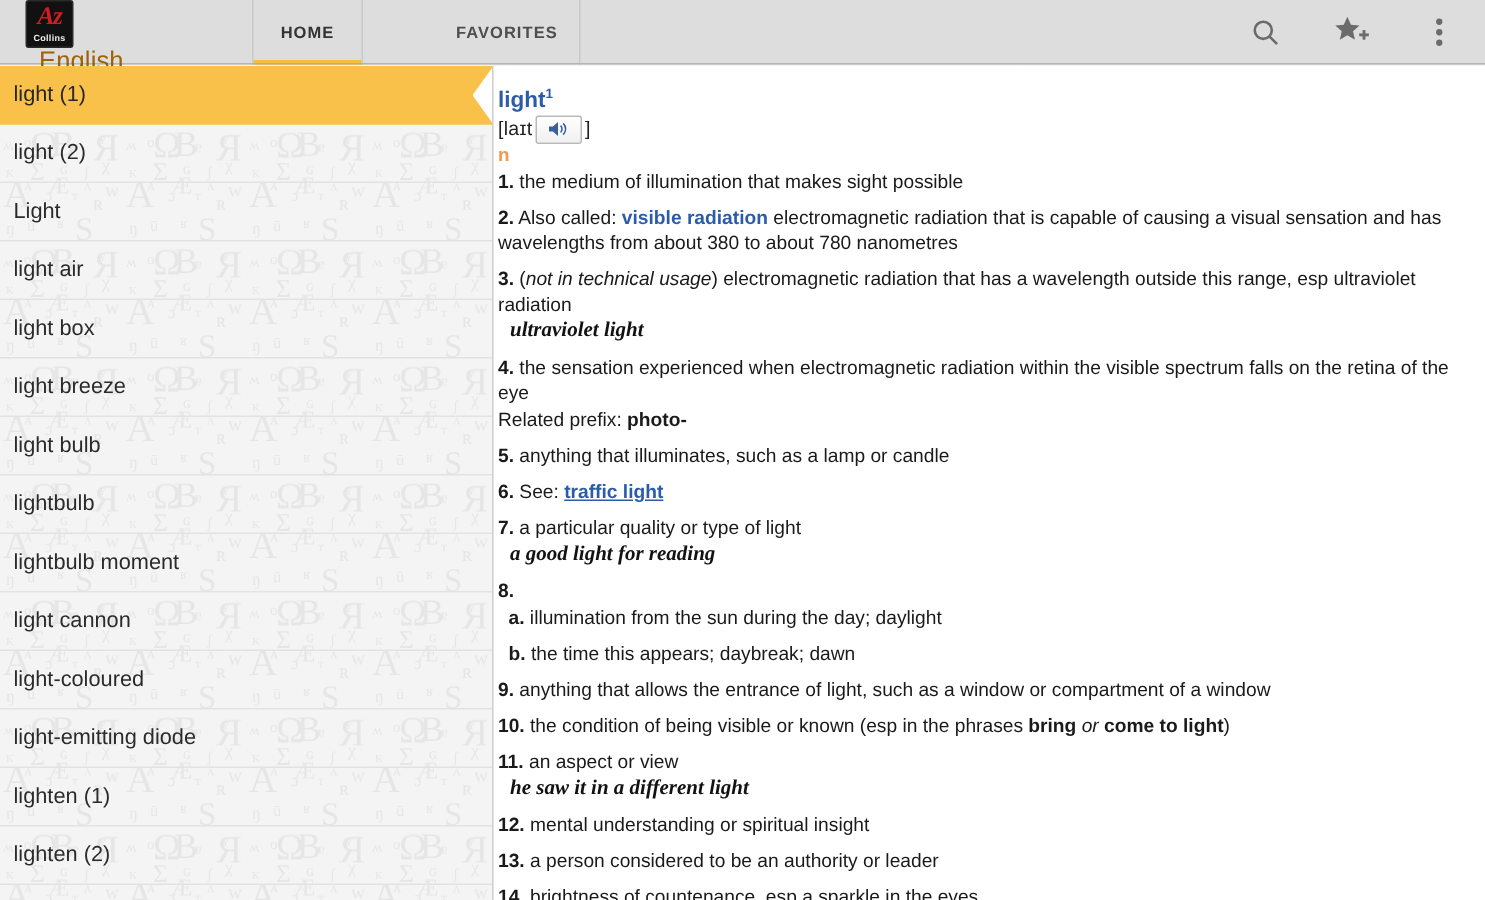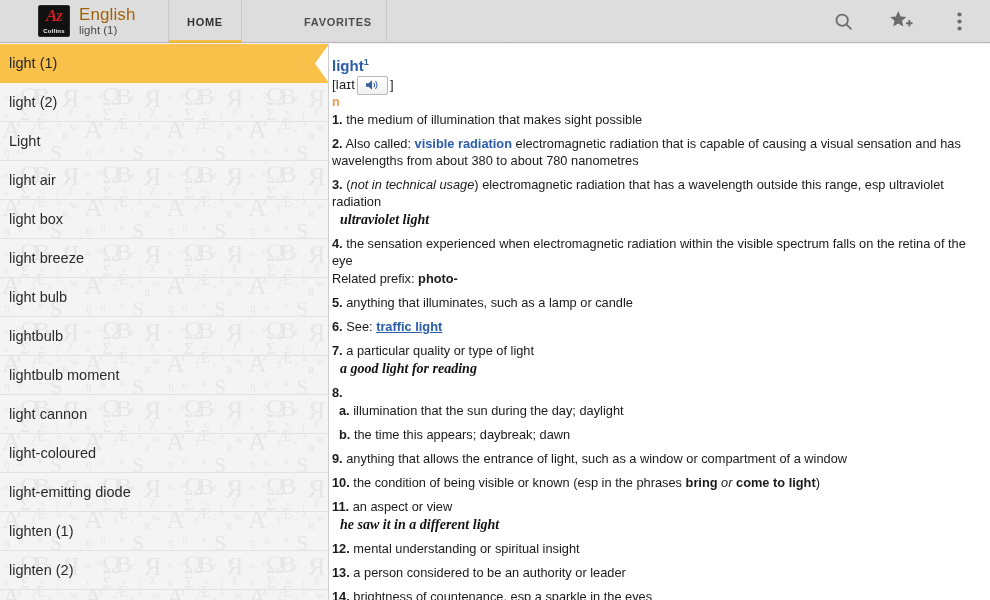--- a/index.html
+++ b/index.html
@@ -36,24 +36,24 @@
     content: "";
     position: absolute;
     left: 0; right: 0; bottom: -3px;
     height: 3px;
     background: linear-gradient(to bottom, rgba(0,0,0,0.10), rgba(0,0,0,0));
     pointer-events: none;
   }
 
   .brand {
     display: flex;
-    align-items: center;
-    padding-left: 38px;
+    padding-left: 17px;
     width: 120px;
     box-sizing: border-box;
+    flex-direction: column;
   }
   .logo {
     width: 30px;
     height: 30px;
     background: #111111;
     border: 1px solid #2a2a2a;
     border-radius: 2px;
     position: relative;
     flex: none;
     overflow: hidden;
@@ -465,21 +465,21 @@
 
     <div class="sense tight">
       <span class="num">7.</span><span> a particular quality or type of light</span>
     </div>
     <div class="example">a good light for reading</div>
 
     <div class="sense tight">
       <span class="num">8.</span>
     </div>
     <div class="sense sub">
-      <span class="lbl">a.</span><span> illumination that the sun during the day; daylight</span>
+      <span class="lbl">a.</span><span> illumination from the sun during the day; daylight</span>
     </div>
     <div class="sense sub">
       <span class="lbl">b.</span><span> the time this appears; daybreak; dawn</span>
     </div>
 
     <div class="sense">
       <span class="num">9.</span><span> anything that allows the entrance of light, such as a window or compartment of a window</span>
     </div>
 
     <div class="sense">

